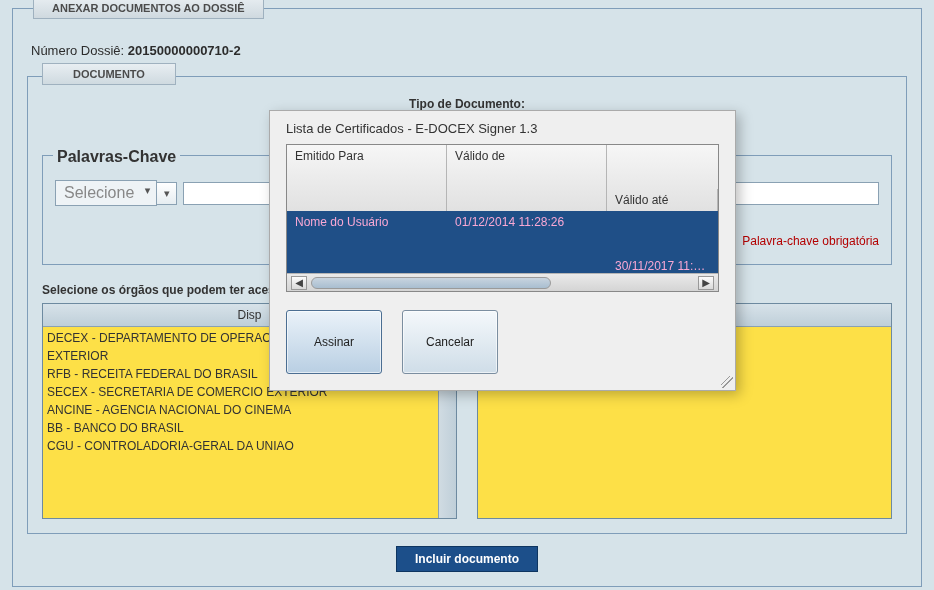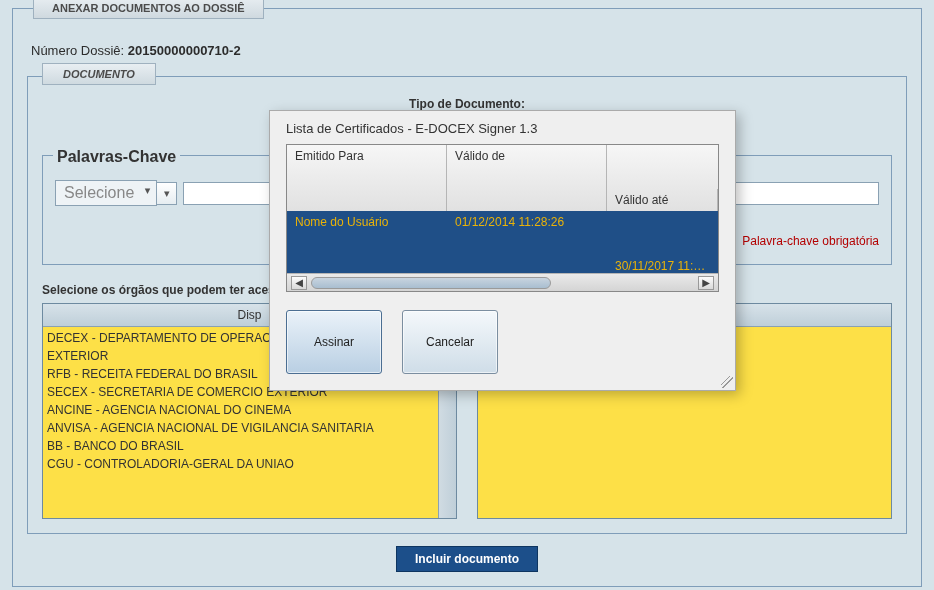--- a/index.html
+++ b/index.html
@@ -36,25 +36,24 @@
     border: 1px solid #7f9db9;
     padding: 20px 14px 14px 14px;
     position: relative;
   }
   .inner-panel-tab {
     position: absolute;
     top: -14px;
     left: 14px;
     background: linear-gradient(#e8eef2,#cfdae0);
     border: 1px solid #9fb1bf;
-    padding: 4px 20px;
+    padding: 4px 30px;
     font-weight: bold;
     font-size: 11px;
     color: #4b4b4b;
-    font-style: italic;
   }
   .form-row { display: flex; align-items: center; gap: 6px; margin-bottom: 12px; flex-direction: column; }
   .form-row label { font-weight: bold; color: #333; font-size: 12px; }
   .select-like {
     border: 1px solid #8aa1b3;
     background: linear-gradient(#fff,#eef3f6);
     padding: 3px 22px 3px 8px;
     font-size: 16px;
     position: relative;
     min-width: 90px;
@@ -187,21 +186,21 @@
     border-right:1px solid #b5b5b5;
     white-space:nowrap; overflow:hidden; text-overflow:ellipsis;
   }
   .col-emitido { flex:0 0 160px; }
   .col-validode { flex:0 0 160px; }
   .col-validoate { flex:1; border-right:none;margin-top:44px; }
   .cert-body { flex:1; background:#fff; overflow:hidden; }
   .cert-row {
     display:flex;
     background:#1f4f87;
-    color:#eab308;
+    color:#f9a8d4;
     font-size:12px;
   }
   .cert-row > div { border-right:1px solid #1f4f87; }
   .hscroll {
     height:18px;
     background:linear-gradient(#eaeaea,#d4d4d4);
     border-top:1px solid #b5b5b5;
     display:flex; align-items:center;
     padding:0 4px;
     gap:4px;
@@ -280,21 +279,20 @@
 
     <div class="two-col">
       <div class="listbox">
         <div class="listbox-header">Disp</div>
         <div class="listbox-body">
           <div class="listbox-items">
             <div>DECEX - DEPARTAMENTO DE OPERACOES DE COMERCIO EXTERIOR</div>
             <div>RFB - RECEITA FEDERAL DO BRASIL</div>
             <div>SECEX - SECRETARIA DE COMERCIO EXTERIOR</div>
             <div>ANCINE - AGENCIA NACIONAL DO CINEMA</div>
-            <div>ANVISA - AGENCIA NACIONAL DE VIGILANCIA SANITARIA</div>
             <div>BB - BANCO DO BRASIL</div>
             <div>CGU - CONTROLADORIA-GERAL DA UNIAO</div>
           </div>
           <div class="listbox-scroll">
             <div class="scroll-arrow">▲</div>
             <div style="flex:1"></div>
             <div class="scroll-arrow">▼</div>
           </div>
         </div>
       </div>

